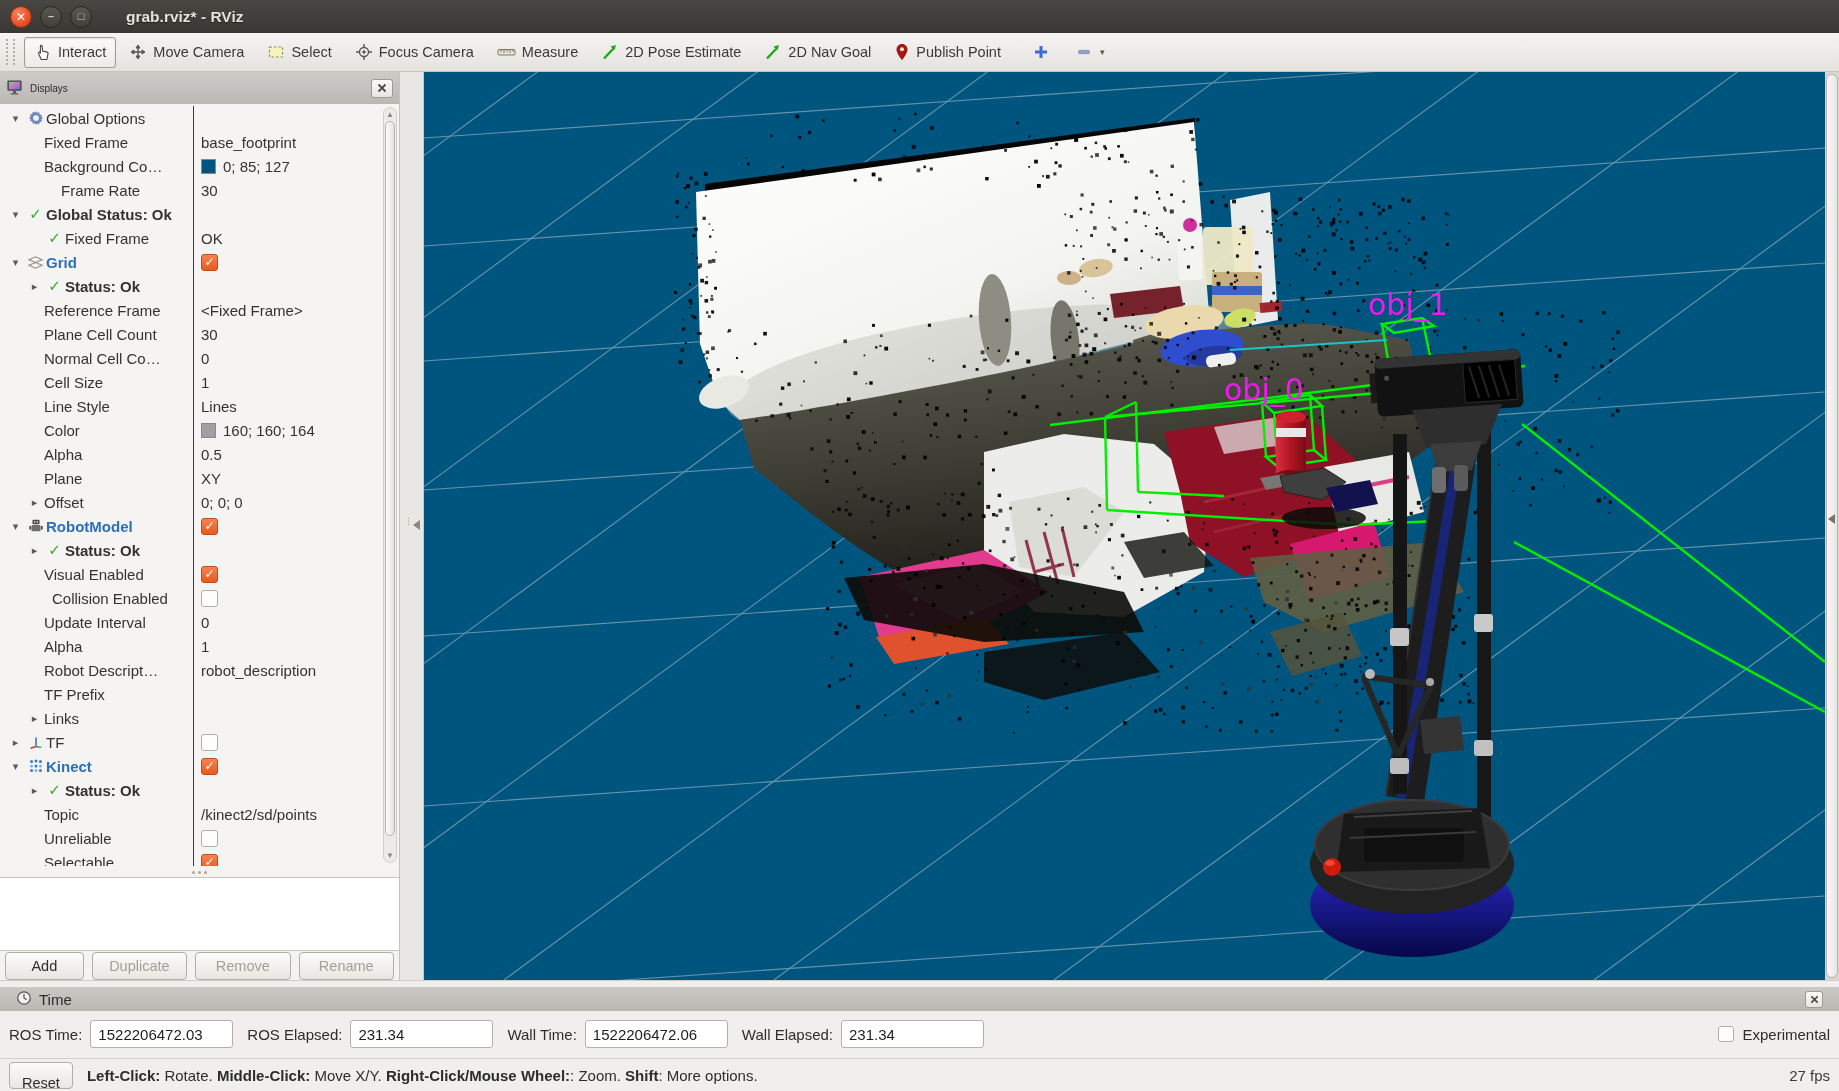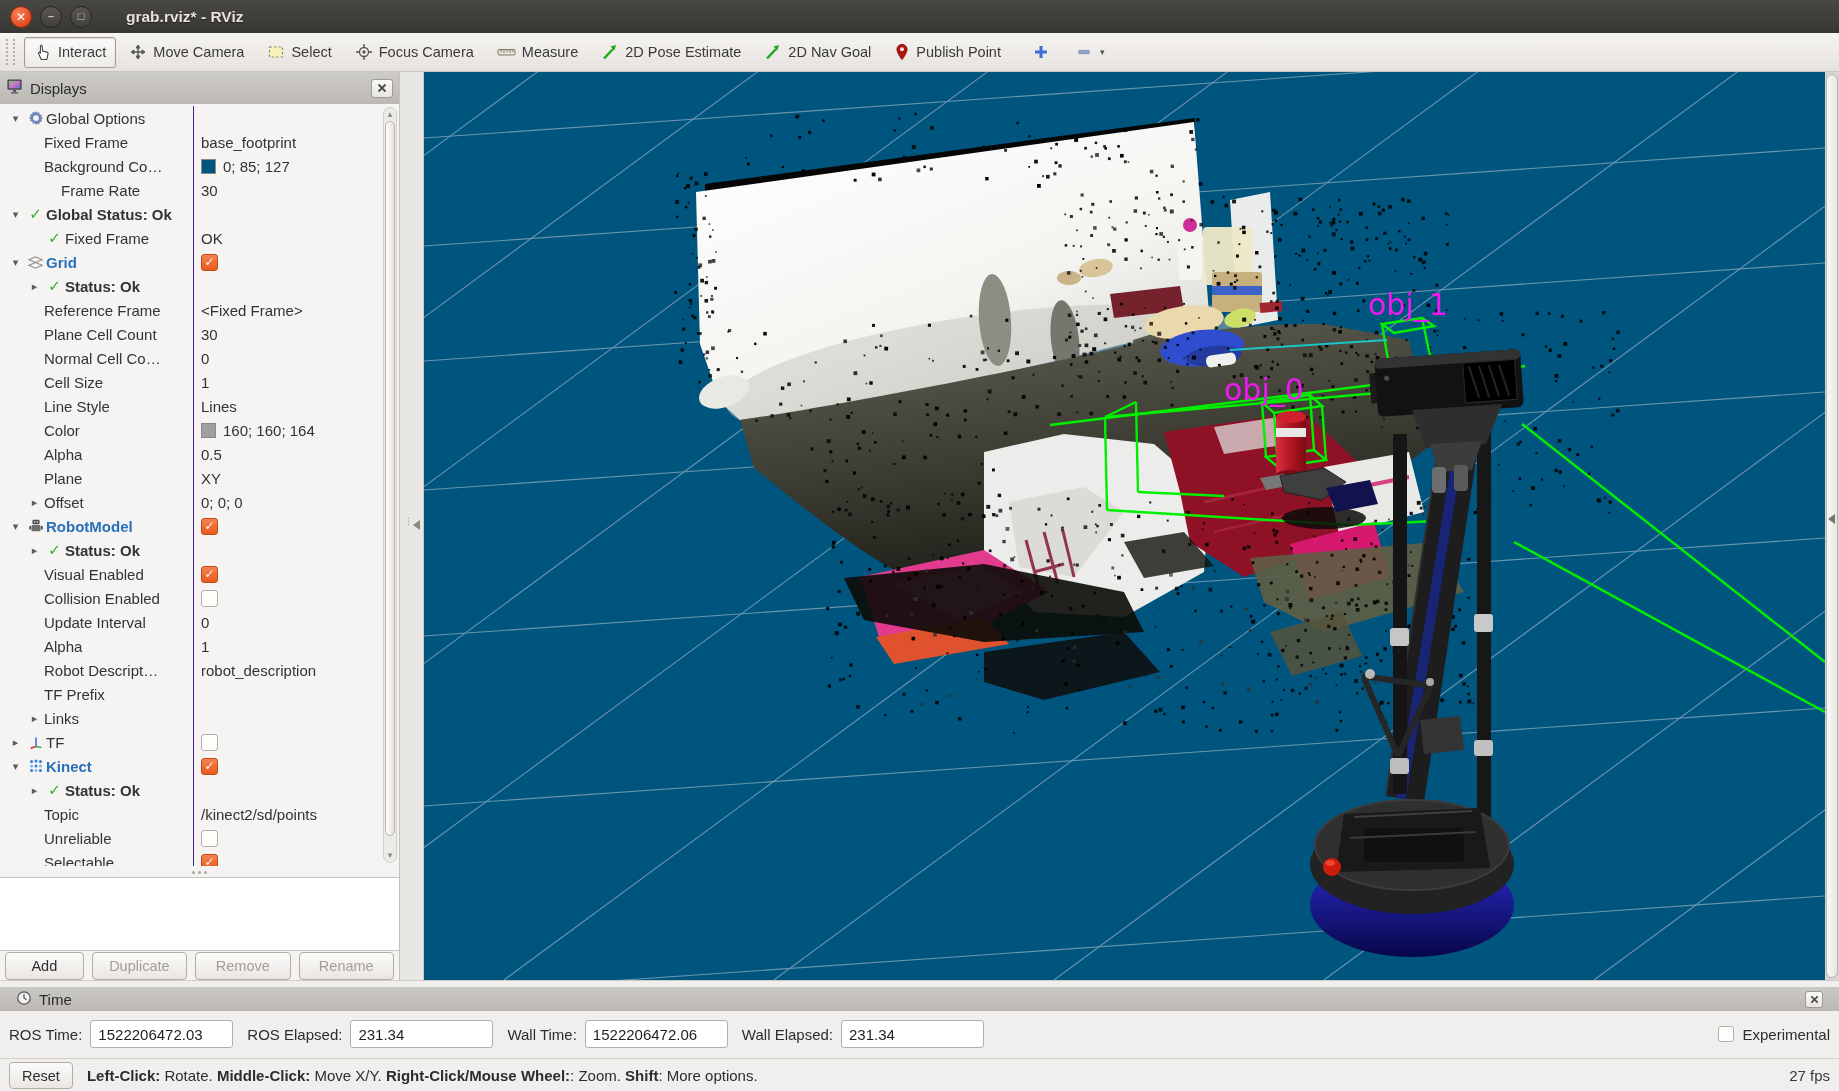--- a/index.html
+++ b/index.html
@@ -22,21 +22,21 @@
   .tool.active { background:linear-gradient(#fcfbfa,#ecebe7); border-color:#a19c95; box-shadow:inset 0 1px 2px rgba(0,0,0,.12); }
   .tool .ticonbox { display:inline-flex; align-items:center; }
   .tool.iconly { padding:4px 7px; }
   .caret { font-size:9px; color:#55534f; margin-left:2px; }
 
   
   .main { display:flex; height:908px; }
 
   
   .displays-panel { width:400px; background:#f4f3f1; display:flex; flex-direction:column; border-right:1px solid #c5c2bd; }
-  .panel-header { height:26px; flex:none; background:linear-gradient(#cdcbc8,#bbb8b4); display:flex; align-items:center; padding:16px 6px; gap:7px; font-size:15px; color:#2c2c2c; }
+  .panel-header { height:26px; flex:none; background:linear-gradient(#cdcbc8,#bbb8b4); display:flex; align-items:center; padding:16px 6px; gap:7px; font-size:10px; color:#2c2c2c; }
   .panel-close { margin-left:auto; width:22px; height:19px; background:linear-gradient(#fbfaf9,#e7e5e1); border:1px solid #9e9a93; border-radius:3px; display:flex; align-items:center; justify-content:center; }
   .tree { position:relative; height:762px; flex:none; overflow:hidden; background:#f5f4f2; padding-top:2px; }
   .trow { height:24px; display:flex; align-items:center; font-size:15px; color:#333; }
   .tlead { flex:0 0 193px; display:flex; align-items:center; overflow:hidden; white-space:nowrap; height:100%; }
   .tval  { flex:1; border-left:1px solid #4c1d95; padding-left:7px; display:flex; align-items:center; gap:7px; height:100%; overflow:hidden; white-space:nowrap; margin-right:18px; }
   .exp { width:19px; flex:none; color:#5f5c58; font-size:11px; text-align:center; }
   .ticon { width:21px; flex:none; display:inline-flex; align-items:center; justify-content:center; }
   .ok { color:#2cab2c; font-weight:bold; font-size:15px; }
   .tlabel.blue { color:#2b70ba; font-weight:bold; }
   .tlabel.boldlbl { font-weight:bold; }
@@ -74,21 +74,21 @@
   .time-header { height:24px; background:linear-gradient(#cbc9c6,#bab7b3); display:flex; align-items:center; padding:0 16px; gap:7px; font-size:15px; color:#2c2c2c; }
   .time-close { margin-left:auto; width:18px; height:17px; background:linear-gradient(#fbfaf9,#e7e5e1); border:1px solid #9e9a93; border-radius:3px; display:flex; align-items:center; justify-content:center; }
   .time-fields { display:flex; align-items:center; height:46px; padding:0 9px; gap:14px; font-size:15px; color:#2d2d2d; }
   .tfield { display:flex; align-items:center; gap:8px; }
   .tf-input { width:143px; height:28px; border:1px solid #b3afa9; border-radius:3px; padding:0 7px; font-size:15px; color:#1e1e1e; background:#fff; font-family:inherit; }
   .experimental { margin-left:auto; display:flex; align-items:center; gap:8px; }
   .exp-cb { width:16px; height:16px; background:#fdfdfc; border:1px solid #b2aea8; border-radius:3px; }
 
   
   .statusbar { height:33px; background:#f0efed; border-top:1px solid #d4d1cc; display:flex; align-items:center; padding:0 9px; font-size:15px; color:#2d2d2d; }
-  .reset-btn { height:27px; padding:5px 12px; border:1px solid #b1ada7; border-radius:4px; background:linear-gradient(#fcfbfa,#e9e6e2); font-size:14.5px; color:#2e2e2e; font-family:inherit; margin-right:14px;text-align:right; }
+  .reset-btn { height:27px; padding:12px 12px; border:1px solid #b1ada7; border-radius:4px; background:linear-gradient(#fcfbfa,#e9e6e2); font-size:14.5px; color:#2e2e2e; font-family:inherit; margin-right:14px;text-align:right; }
   .help b { font-weight:bold; }
   .fps { margin-left:auto; color:#3a3a3a; }
 </style>
 </head>
 <body>
 
 <div class="window">
 
   <div class="titlebar">
     <div id="winControls" style="display:flex;">
@@ -421,21 +421,21 @@
           <div class="trow">
             <div class="tlead" style="padding-left: 25px;">
               <span class="exp"></span>
               <span class="tlabel">Visual Enabled</span>
             </div>
             <div class="tval">
               <span class="cb on">✓</span>
             </div>
           </div>
           <div class="trow">
-            <div class="tlead" style="padding-left: 25px;">
+            <div class="tlead" style="padding-left: 33px;">
               <span class="exp"></span>
               <span class="tlabel">Collision Enabled</span>
             </div>
             <div class="tval">
               <span class="cb off"></span>
             </div>
           </div>
           <div class="trow">
             <div class="tlead" style="padding-left: 25px;">
               <span class="exp"></span>

